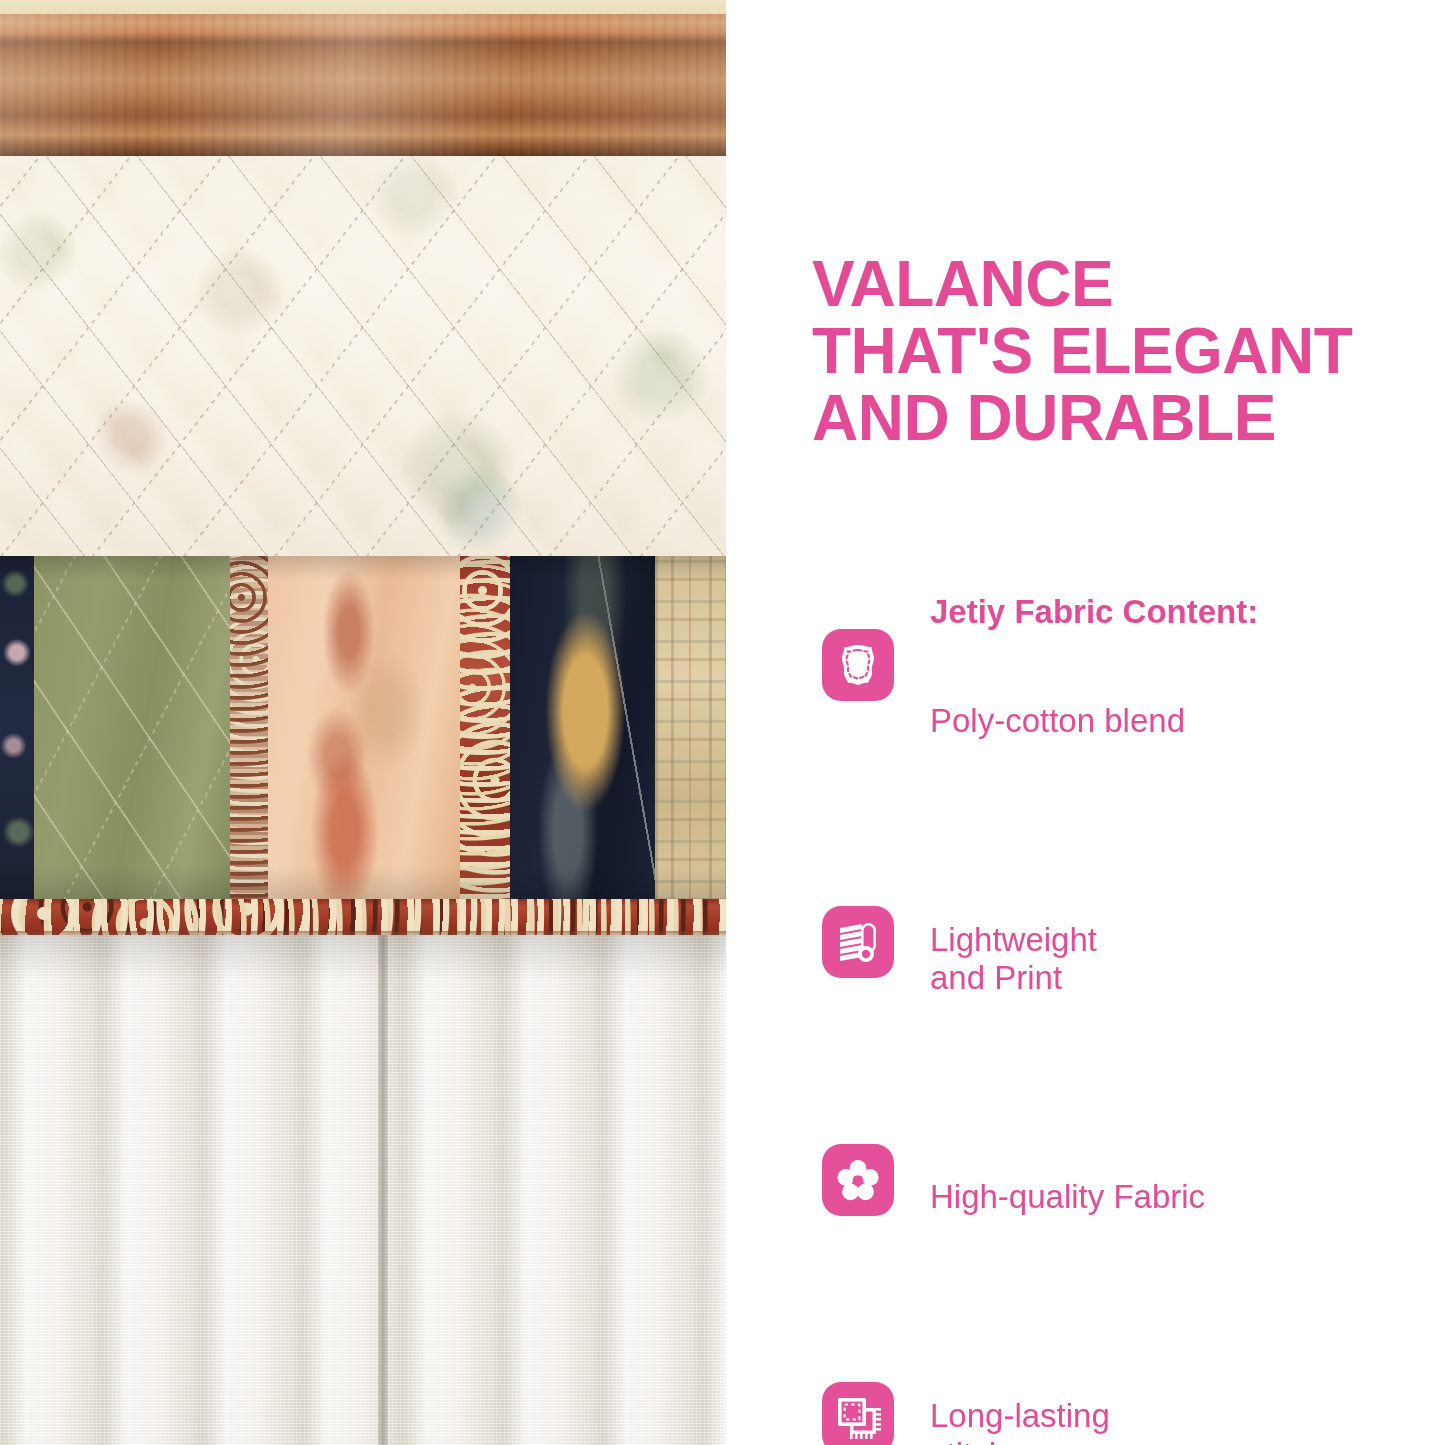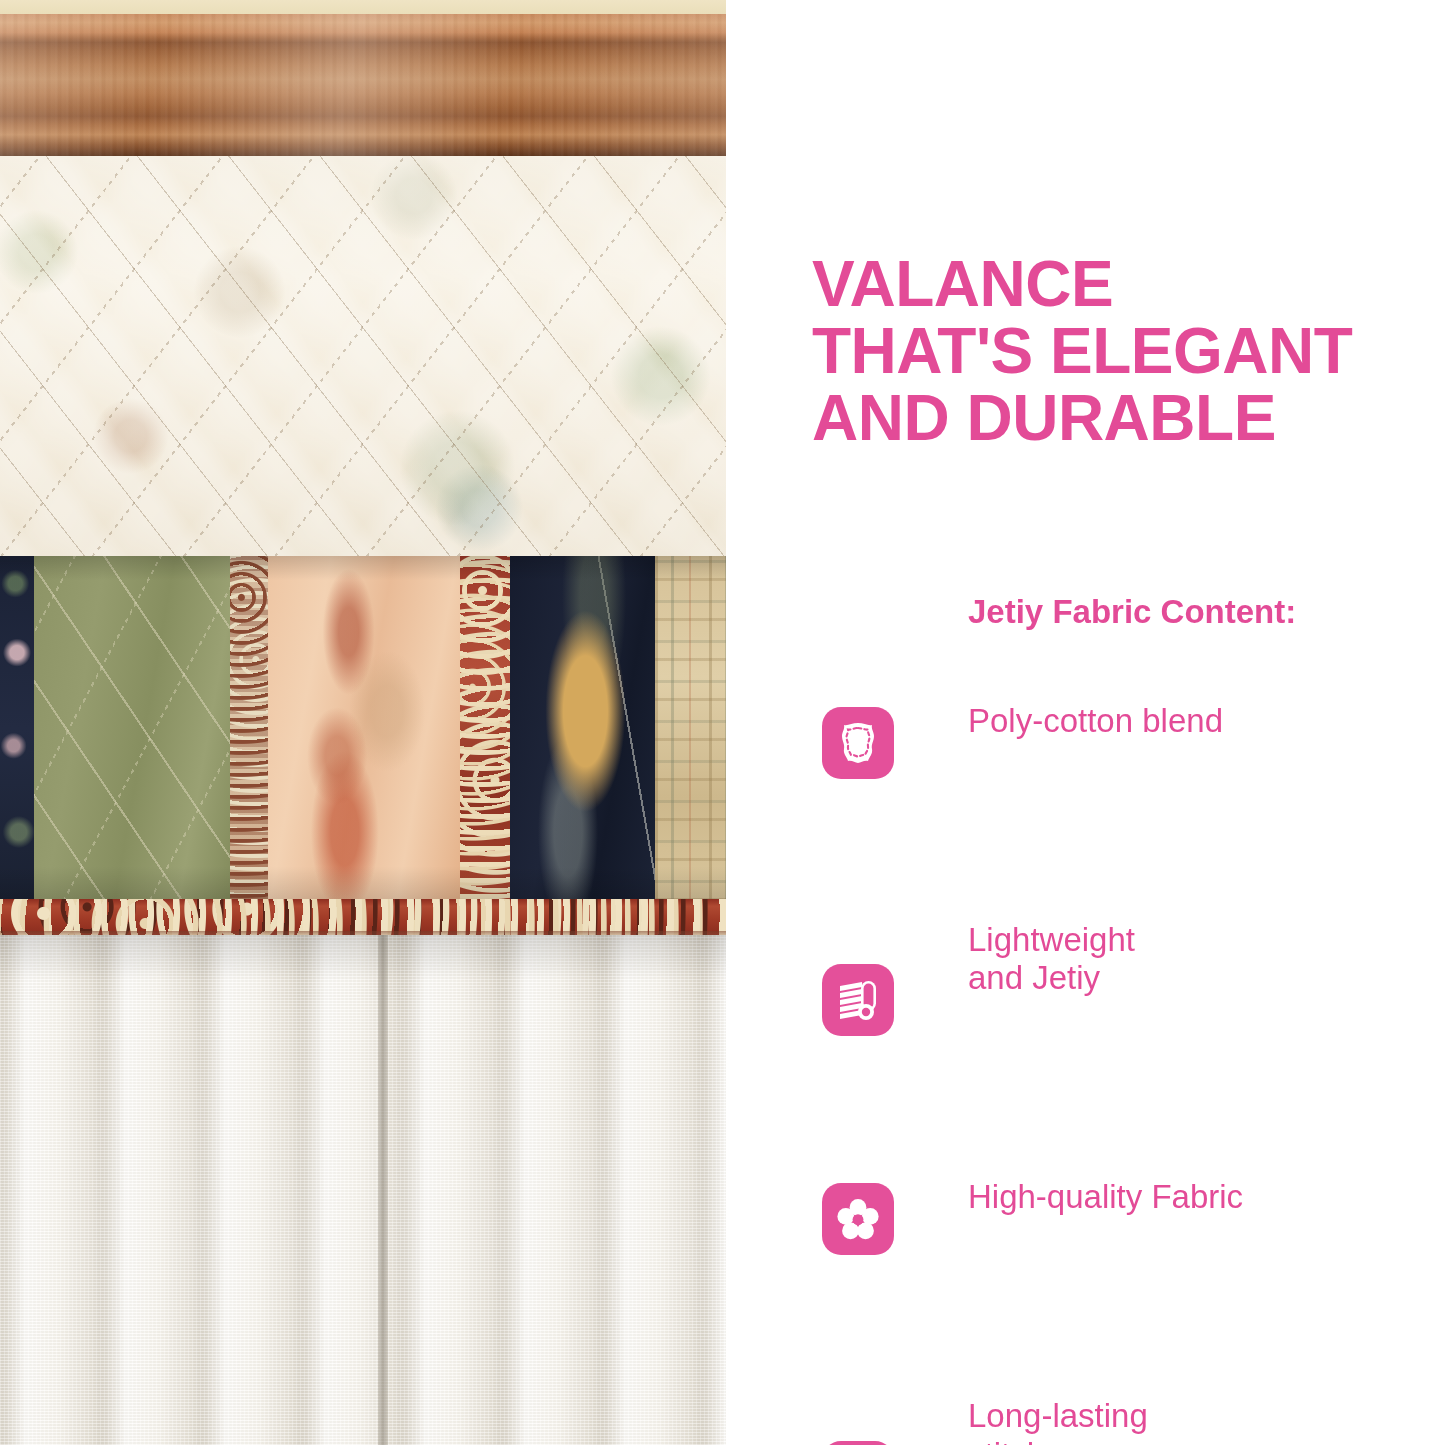--- a/index.html
+++ b/index.html
@@ -259,24 +259,23 @@
     text-transform:uppercase;
     white-space:pre-line;
   }
 
   .features {
     position:absolute; left:96px; top:538px;
     width:610px;
   }
   .feature {
     display:flex;
-    align-items:flex-end;
+    align-items:center;
     margin-bottom:68px;
     min-height:72px;
-    gap:38px;
   }
   .feature:last-child { margin-bottom:0; }
 
   .tile {
     flex:0 0 auto;
     width:72px; height:72px;
     border-radius:19px;
     background:#E4509A;
     display:flex; align-items:center; justify-content:center;
     margin-right:36px;
@@ -371,21 +370,21 @@
               <polygon points="6,38 28,34 28,39 6,43"></polygon>
             </g>
             <rect x="27" y="5" width="15" height="30" rx="7.5" fill="#ffffff"></rect>
             <rect x="29.6" y="7.6" width="9.8" height="24.8" rx="4.9" fill="#E4509A"></rect>
             <circle cx="32" cy="36" r="8" fill="#ffffff"></circle>
             <circle cx="32" cy="36" r="4.2" fill="#E4509A"></circle>
           </svg>
         </div>
         <div class="ftext">
           <span class="sub">Lightweight
-and Jetiy</span>
+and Print</span>
         </div>
       </div>
 
       <div class="feature">
         <div class="tile">
           <svg viewBox="0 0 48 48" aria-hidden="true">
             <g fill="#ffffff">
               <circle cx="24" cy="12.5" r="8.4"></circle>
               <circle cx="36.2" cy="21.4" r="8.4"></circle>
               <circle cx="31.5" cy="35.8" r="8.4"></circle>

